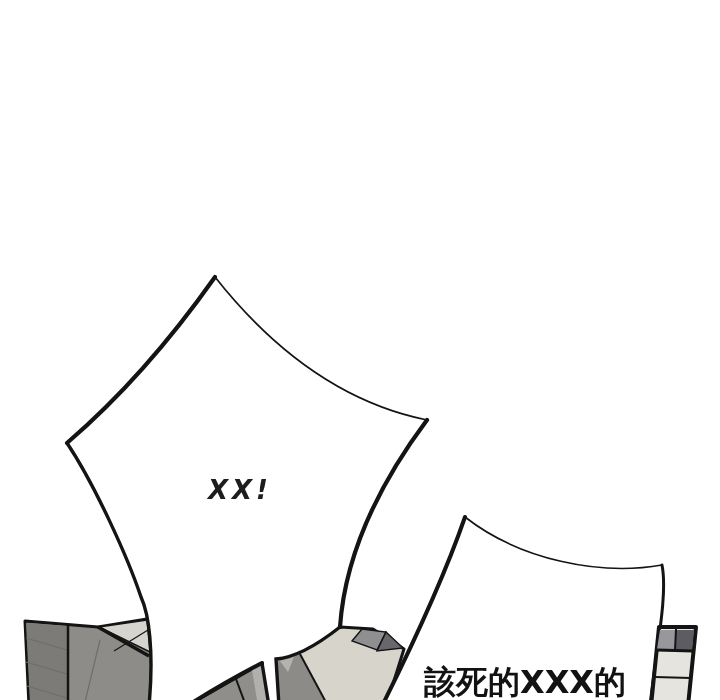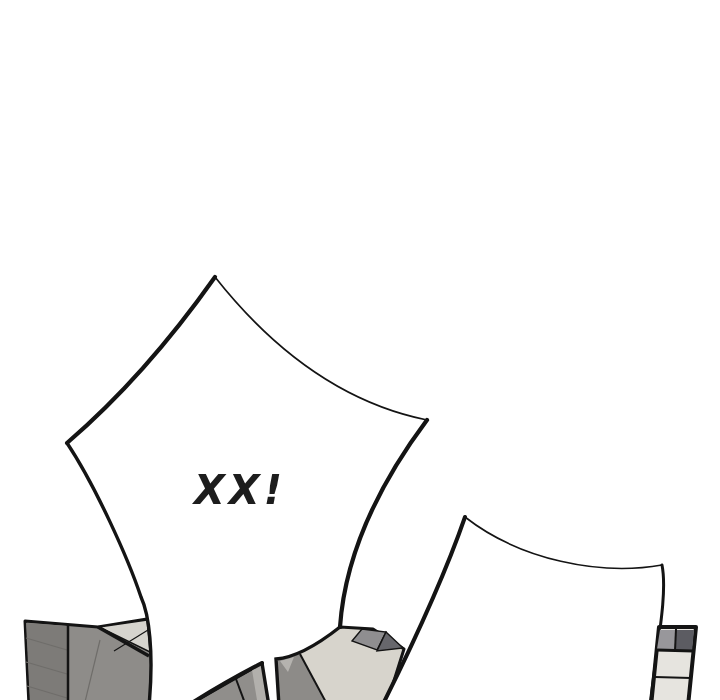--- a/index.html
+++ b/index.html
@@ -18,21 +18,21 @@
     -webkit-user-select: none;
     user-select: none;
   }
   #shout-text {
     left: 130px;
     top: 470px;
     width: 220px;
     text-align: center;
     font-style: italic;
     font-weight: 800;
-    font-size: 40px;
+    font-size: 26px;
     line-height: 40px;
     letter-spacing: 4px;
     color: #1d1d1d;
   }
   #curse-text {
     left: 424px;
     top: 664px;
     font-weight: 800;
     font-size: 32px;
     line-height: 36px;
@@ -114,14 +114,15 @@
       <line x1="676" y1="629" x2="675" y2="651" stroke="#141414" stroke-width="2"></line>
       <line x1="657" y1="650" x2="693" y2="651" stroke="#141414" stroke-width="3"></line>
       <line x1="655" y1="677" x2="691" y2="678" stroke="#141414" stroke-width="2"></line>
     </g>
   </svg>
 
   <div id="shout-text" class="bubble-text">
     <div>XX!</div>
   </div>
 
+  <div id="curse-text" class="bubble-text">該死的XXX的</div>
 
 </div>
 
 </body></html>

